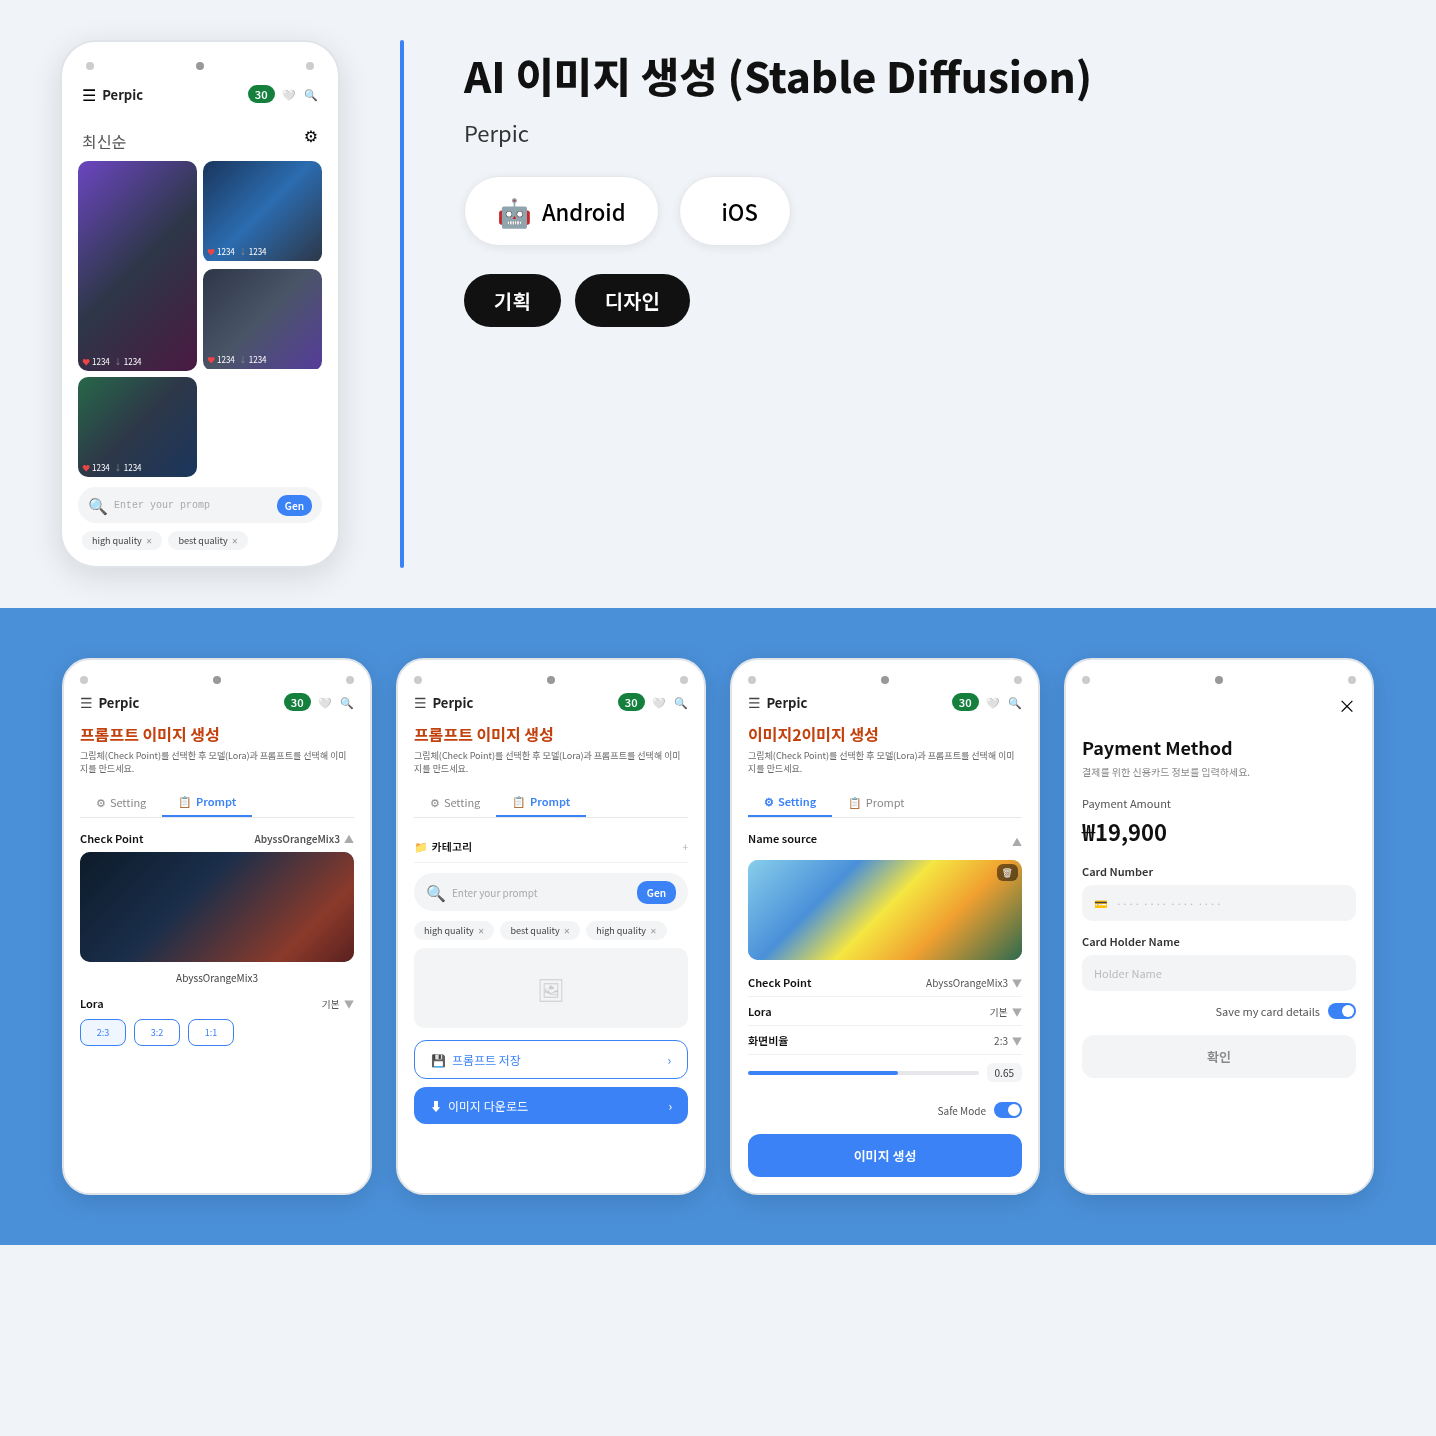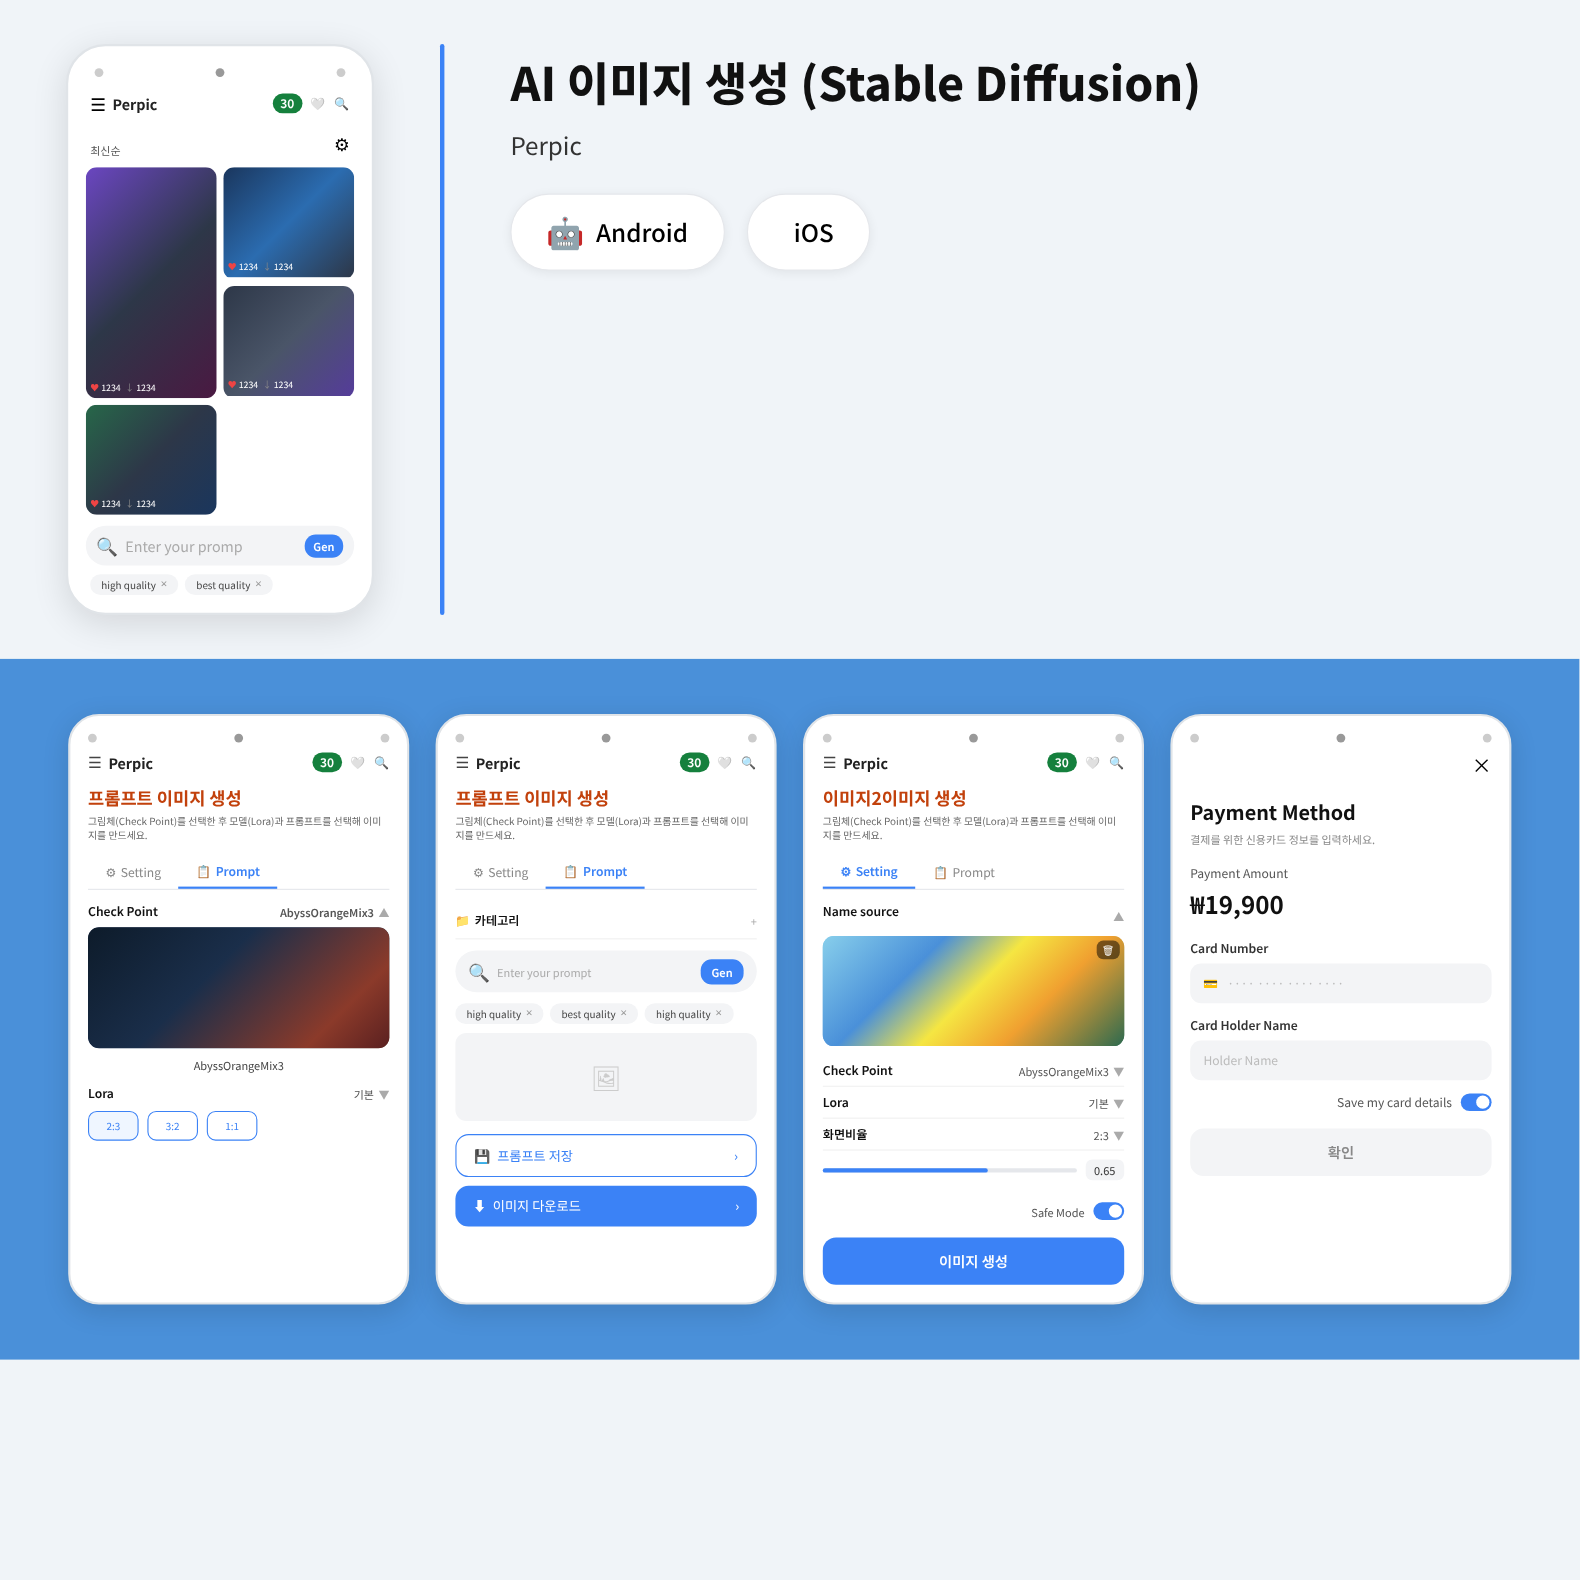--- a/index.html
+++ b/index.html
@@ -103,31 +103,31 @@
       font-size: 8px;
       color: #fff;
     }
     .img-stat { display: flex; align-items: center; gap: 2px; }
     .phone-filter-row {
       display: flex;
       align-items: center;
       justify-content: space-between;
       padding: 2px 4px 8px 4px;
     }
-    .filter-label { font-size: 10px; color: #555; margin-top: 13px; }
+    .filter-label { font-size: 16px; color: #555; margin-top: 13px; }
     .phone-prompt-bar {
       display: flex;
       align-items: center;
       gap: 6px;
       background: #f3f4f6;
       border-radius: 20px;
       padding: 6px 10px;
       margin-bottom: 8px;
     }
-    .prompt-input-text { font-size: 13px; color: #aaa; flex: 1; }
+    .prompt-input-text { font-size: 10px; color: #aaa; flex: 1; font-family: Liberation Mono, monospace; }
     .prompt-btn-blue {
       background: #3b82f6;
       color: #fff;
       border-radius: 10px;
       padding: 3px 8px;
       font-size: 10px;
       font-weight: 600;
     }
     .phone-tags {
       display: flex;
@@ -532,20 +532,24 @@
     <div class="platform-badges">
       <div class="platform-badge">
         <span class="platform-icon">🤖</span>
         <span>Android</span>
       </div>
       <div class="platform-badge">
         <span class="platform-icon"></span>
         <span>iOS</span>
       </div>
     </div>
+    <div class="category-badges">
+      <div class="cat-badge">기획</div>
+      <div class="cat-badge">디자인</div>
+    </div>
   </div>
 </div>
 
 <div class="blue-section">
   <div class="screenshots-row">
 
     <div class="screenshot-card">
       <div class="sc-status">
         <span class="gray-dot"></span>
           <span class="gray-dot2"></span>

